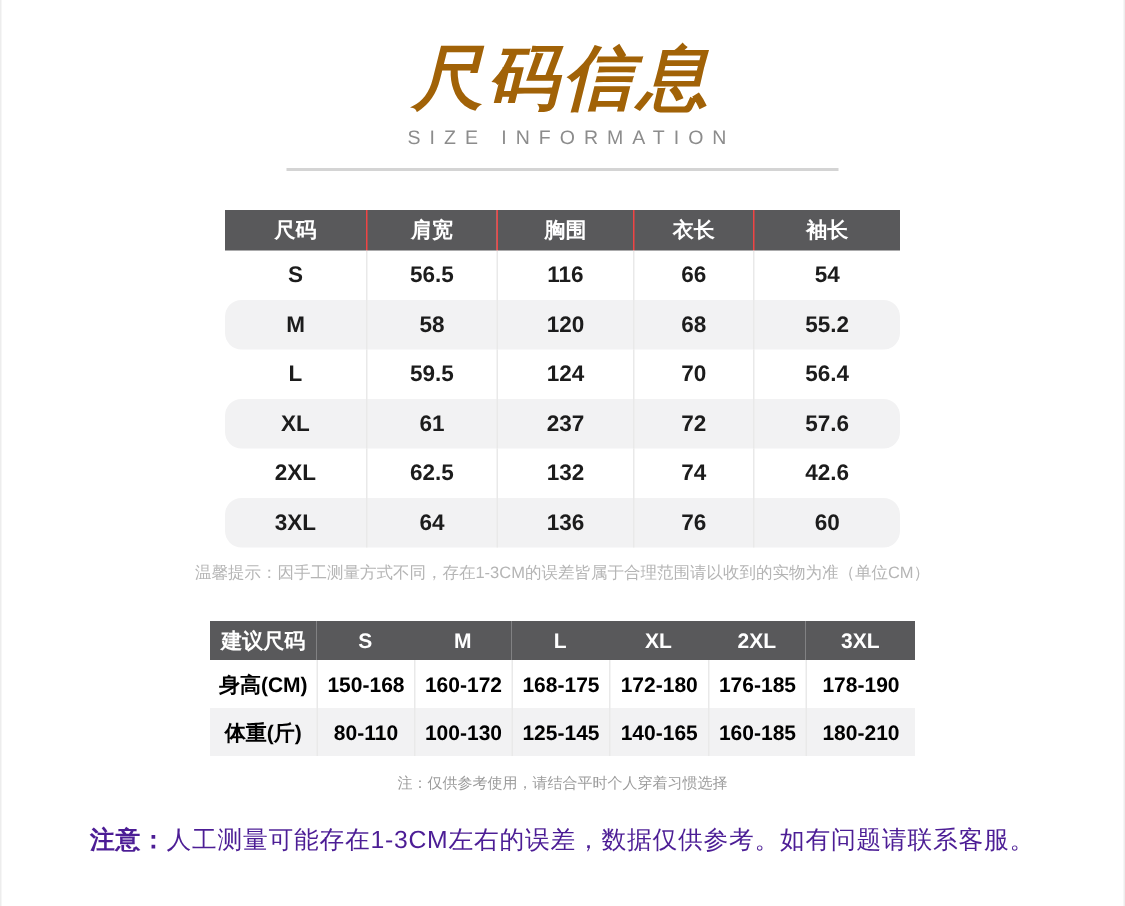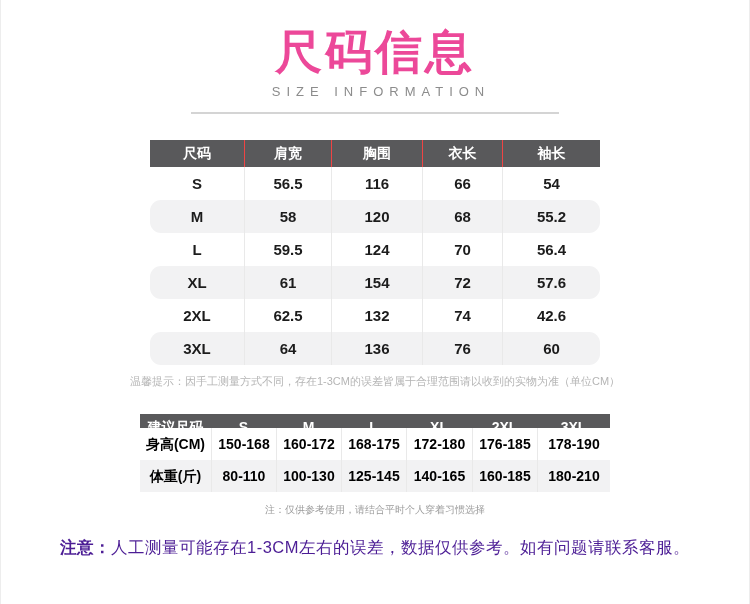--- a/index.html
+++ b/index.html
@@ -12,22 +12,23 @@
     border-right:1px solid #ededed;
     font-family:"Liberation Sans","DejaVu Sans",sans-serif;
     overflow:hidden;
   }
   .title {
     text-align:center;
     padding-top:24px;
     font-size:47px;
     line-height:55px;
     font-weight:900;
-    color:#ec4899;
+    color:#a16207;
     letter-spacing:3px;
+    font-style:italic;
   }
   .subtitle {
     text-align:center;
     margin-top:5px;
     font-size:13px;
     letter-spacing:6px;
     color:#8c8c8c;
     padding-left:12px;
   }
   .divider {
@@ -54,21 +55,21 @@
   .alt { background:#f2f2f3; }
   .note1 {
     text-align:center; margin-top:9px;
     font-size:11px; color:#b5b5b5;
   }
   
   .table2 { width:470px; margin:25px auto 0; }
   .trow2 { display:grid; grid-template-columns:71px 65px 65px 65px 66px 65px 73px; }
   .table2 .thead .cell {
     background:#59595b; color:#ffffff;
-    height:14px; line-height:26px;
+    height:26px; line-height:26px;
     font-size:14px; font-weight:700; text-align:center;
     box-sizing:border-box;
   }
   .table2 .brow .cell {
     height:32px; line-height:32px;
     font-size:14px; font-weight:700; color:#000000;
     text-align:center; box-sizing:border-box;
   }
   .table2 .brow .cell + .cell { border-left:1px solid #e9e9e9; }
   .note2 {
@@ -116,21 +117,21 @@
     <div class="trow brow">
       <div class="cell">L</div>
       <div class="cell">59.5</div>
       <div class="cell">124</div>
       <div class="cell">70</div>
       <div class="cell">56.4</div>
     </div>
     <div class="trow brow alt">
       <div class="cell">XL</div>
       <div class="cell">61</div>
-      <div class="cell">154</div>
+      <div class="cell">237</div>
       <div class="cell">72</div>
       <div class="cell">57.6</div>
     </div>
     <div class="trow brow">
       <div class="cell">2XL</div>
       <div class="cell">62.5</div>
       <div class="cell">132</div>
       <div class="cell">74</div>
       <div class="cell">42.6</div>
     </div>

